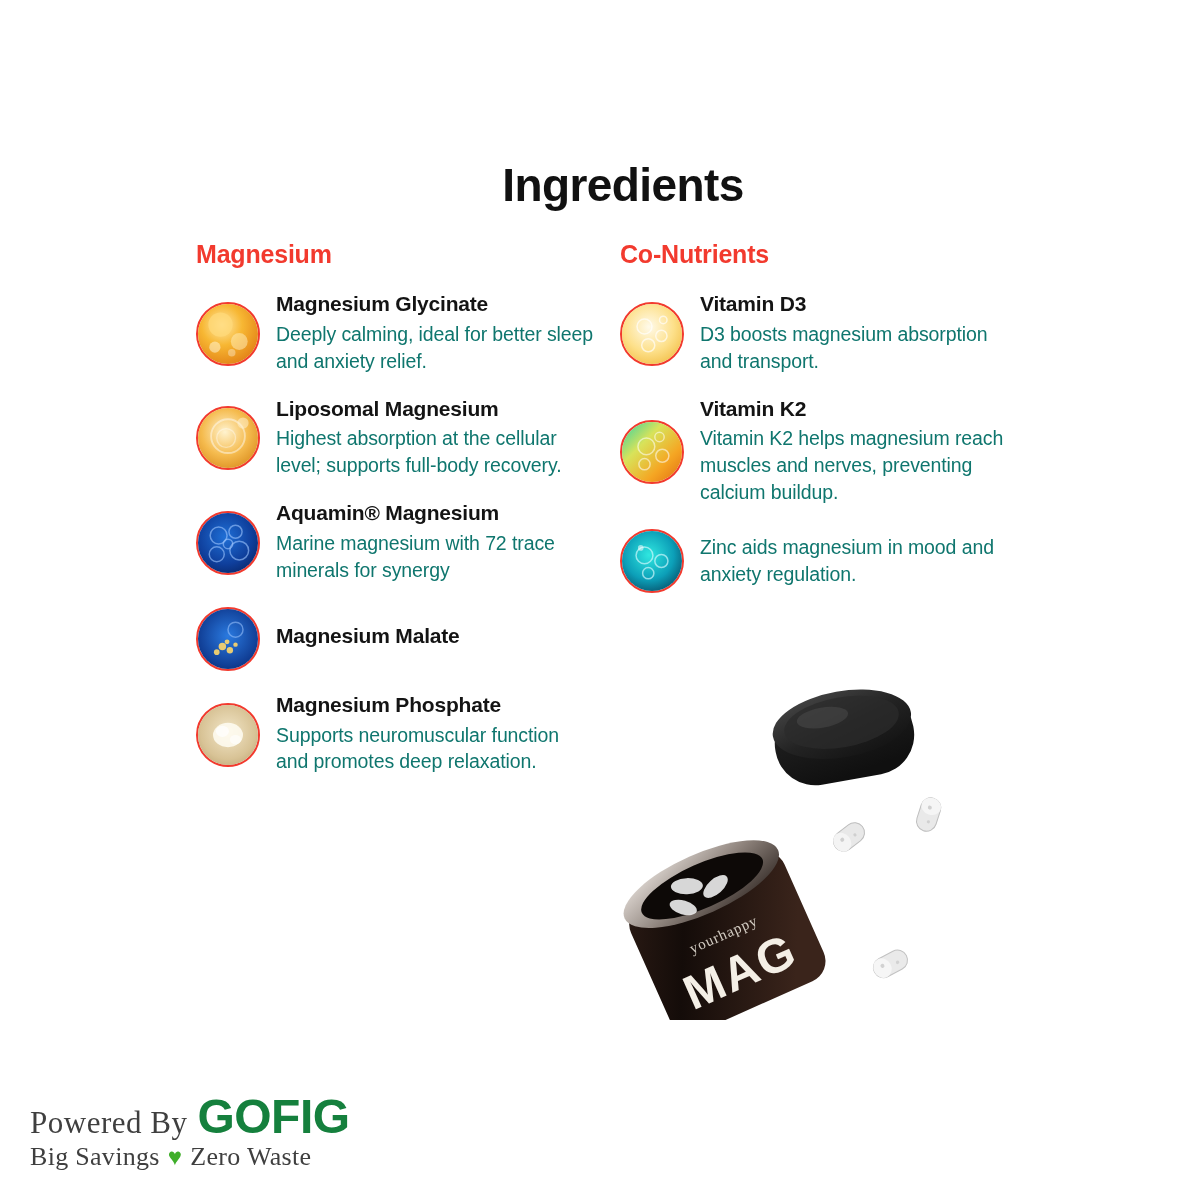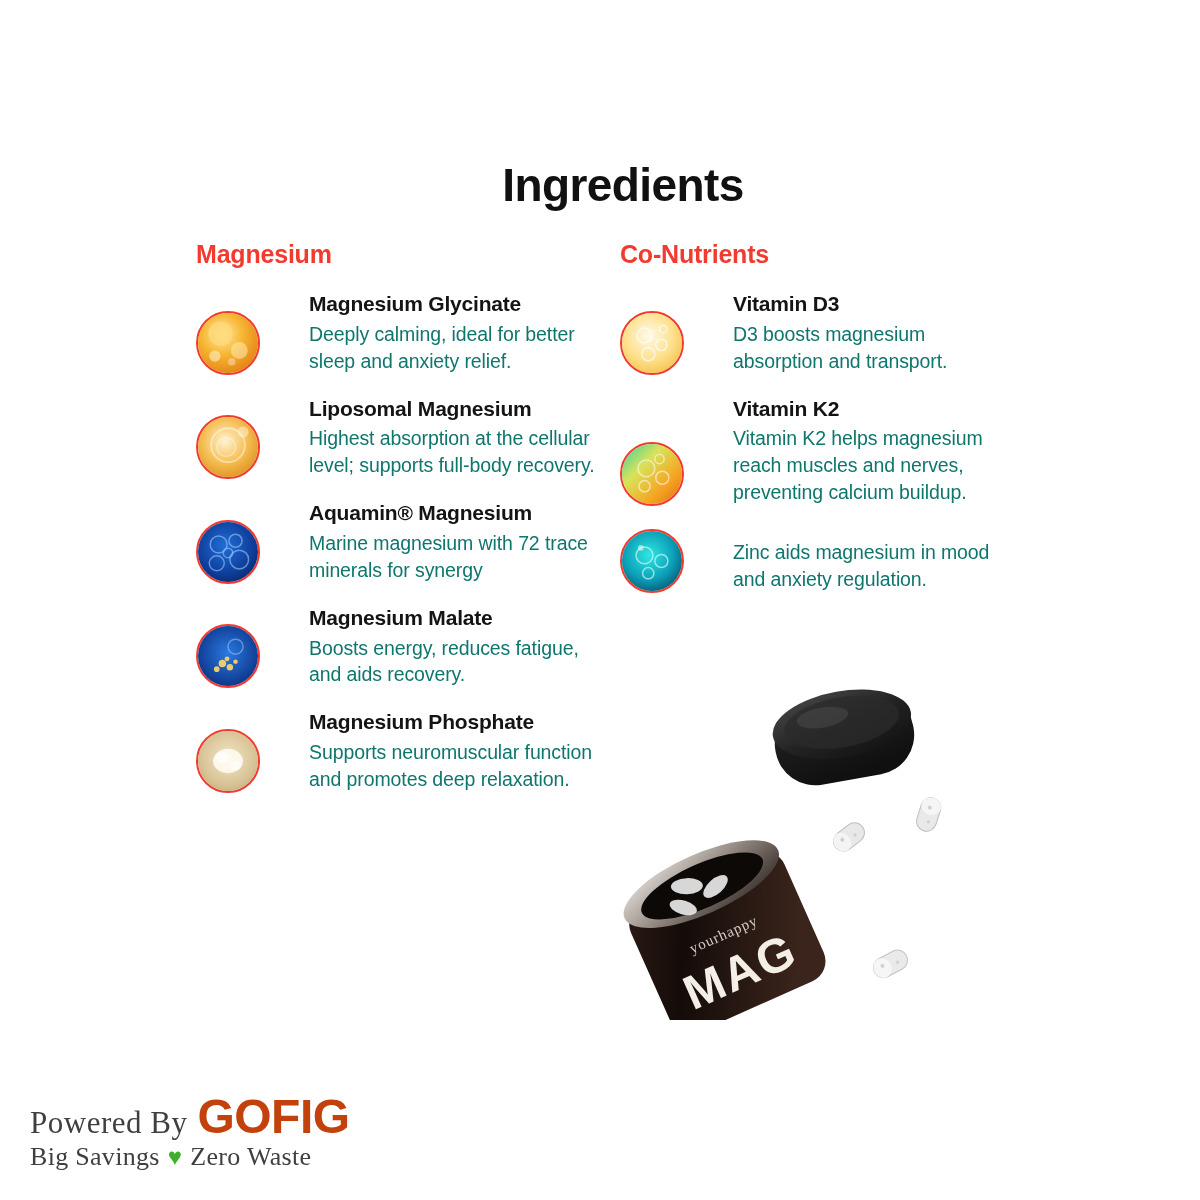--- a/index.html
+++ b/index.html
@@ -41,23 +41,22 @@
     font-weight: 700;
     color: #f23a2e;
     text-underline-offset: 5px;
     text-decoration-thickness: 2px;
     margin: 0 0 22px 0;
     letter-spacing: -0.2px;
   }
 
   .item {
     display: flex;
-    align-items: flex-end;
+    align-items: center;
     margin-bottom: 21px;
-    gap: 33px;
   }
   .item-icon {
     flex: 0 0 auto;
     width: 64px; height: 64px;
     border-radius: 50%;
     border: 2px solid #f23a2e;
     margin-right: 16px;
     margin-top: 2px;
     overflow: hidden;
     position: relative;
@@ -110,21 +109,21 @@
     font-family: "Liberation Serif", serif;
     font-size: 31px;
     color: #3f3f3f;
     letter-spacing: 0.5px;
     margin-right: 10px;
     text-align: right;
   }
   .gofig {
     font-size: 48px;
     font-weight: 700;
-    color: #c2410c;
+    color: #15803d;
     letter-spacing: -0.5px;
   }
   .footer-row2 {
     display: flex;
     align-items: center;
     font-family: "Liberation Serif", serif;
     font-size: 26px;
     color: #3f3f3f;
     letter-spacing: 0.3px;
     margin-top: -2px;
@@ -228,21 +227,20 @@
               <circle cx="34" cy="44" r="3.4"></circle>
               <circle cx="20" cy="46" r="3"></circle>
               <circle cx="31" cy="35" r="2.6"></circle>
               <circle cx="40" cy="38" r="2.4"></circle>
             </g>
             <circle cx="40" cy="22" r="8" fill="none" stroke="#9ec7ff" stroke-opacity=".55" stroke-width="1.6"></circle>
           </svg>
       </div>
       <div class="item-text">
         <div class="item-title">Magnesium Malate</div>
-        <div class="item-desc">Boosts energy, reduces fatigue, and aids recovery.</div>
       </div>
     </div>
 
     <div class="item">
       <div class="item-icon">
         <svg viewBox="0 0 64 64">
             <defs>
               <radialGradient id="g5" cx="50%" cy="45%" r="75%">
                 <stop offset="0%" stop-color="#f2e6c8"></stop>
                 <stop offset="60%" stop-color="#d8c396"></stop>

